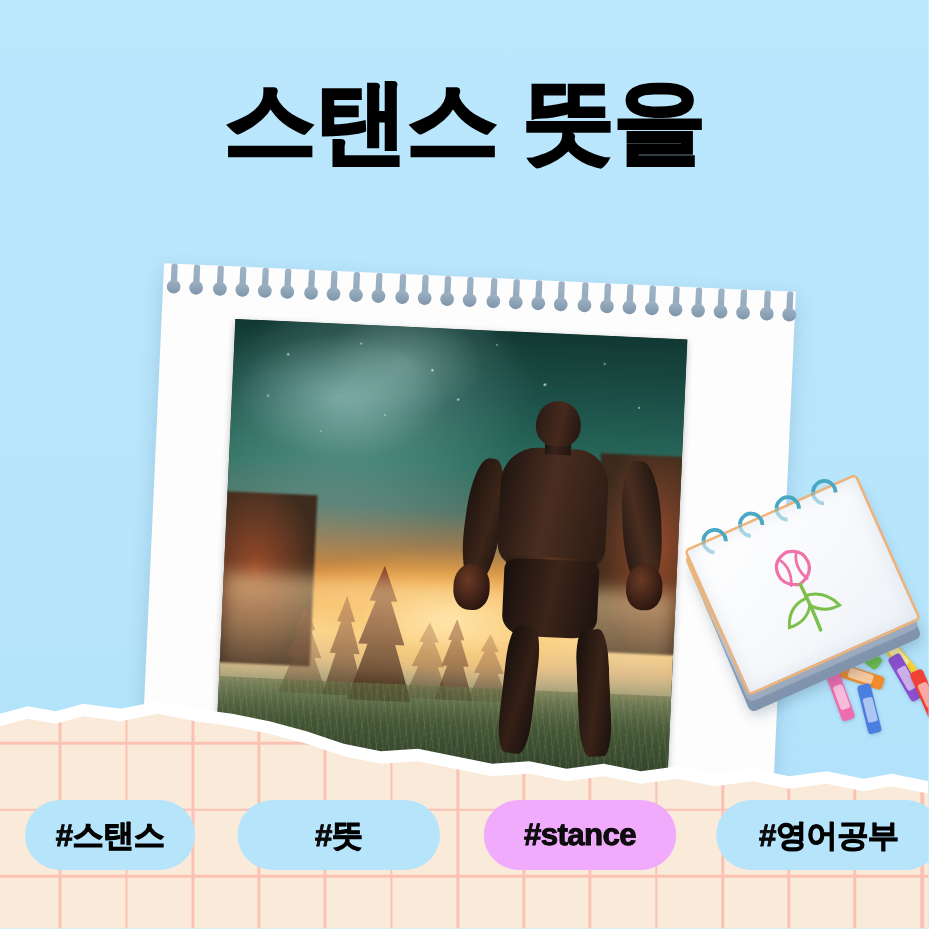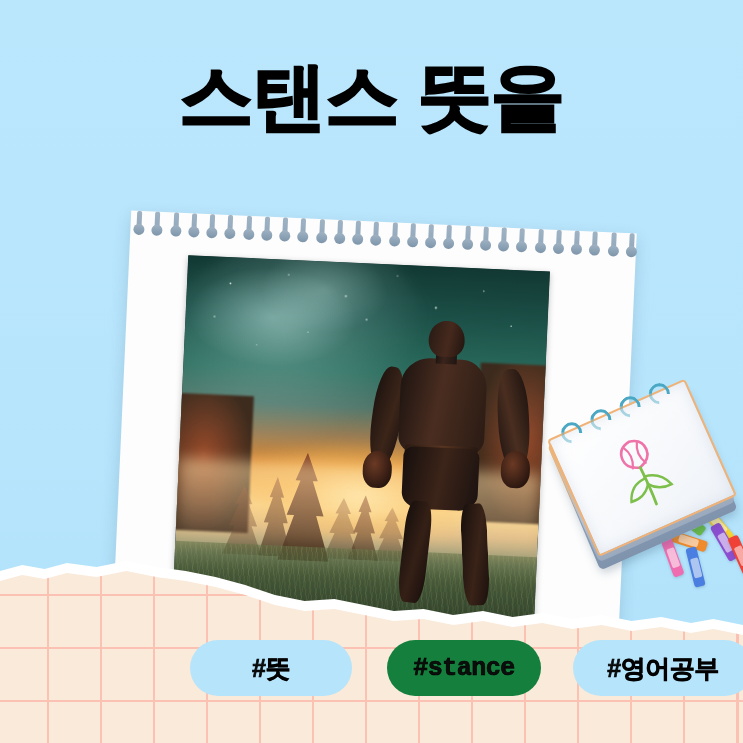--- a/index.html
+++ b/index.html
@@ -495,18 +495,19 @@
       <div class="crayon" style="left: 667px; top: 537px; background: rgb(240, 108, 176); transform: rotate(-20deg);"></div>
       <div class="crayon" style="left: 690px; top: 547px; background: rgb(74, 126, 224); transform: rotate(-14deg);"></div>
     </div>
 
   <div class="torn-strip">
     <div class="torn-white"></div>
     <div class="torn-grid"></div>
   </div>
 
   <div class="tags" id="tags">
+    <div class="tag" id="tag0" style="background: rgb(182, 228, 251);">#스탠스</div>
     <div class="tag" id="tag1" style="background: rgb(182, 228, 251);">#뜻</div>
-    <div class="tag" id="tag2" style="background: #15803d; font-family: Liberation Mono, monospace;">#stance</div>
+    <div class="tag" id="tag2" style="background: #f0abfc;">#stance</div>
     <div class="tag" id="tag3" style="background: rgb(182, 228, 251);">#영어공부</div>
   </div>
 
 </div>
 
 </body></html>

